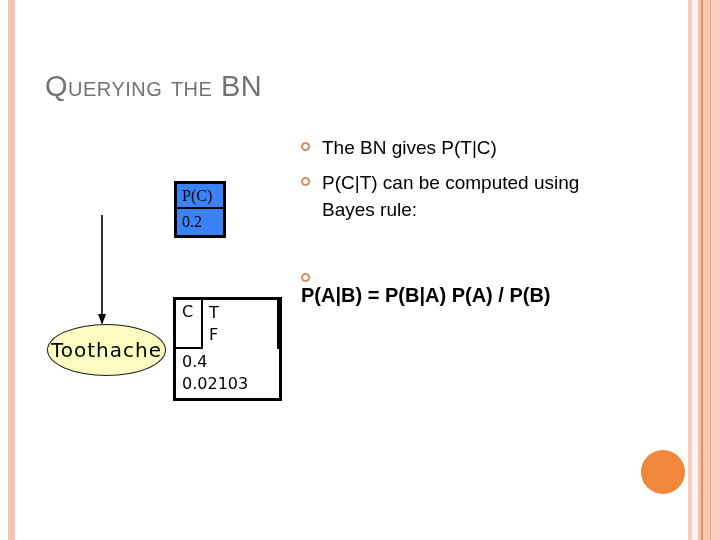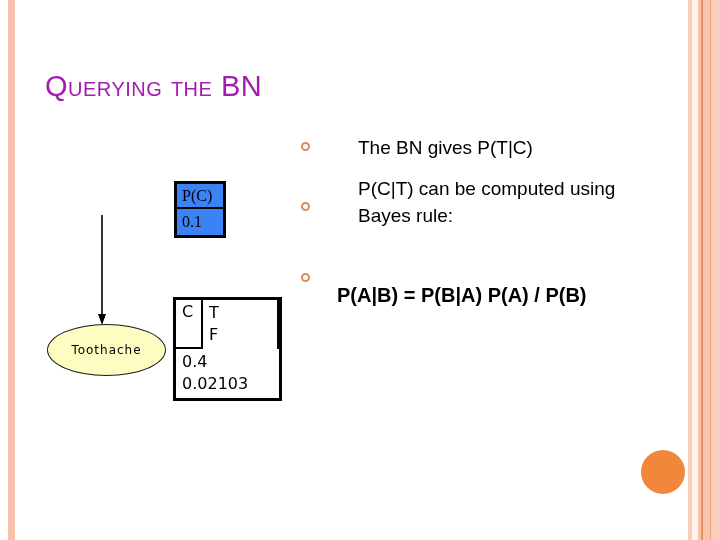--- a/index.html
+++ b/index.html
@@ -28,59 +28,58 @@
   .rs5{width:7px;background:#f8c5af;}
   .rs6{width:1px;background:#eba57f;}
   .rs7{width:9px;background:#facebb;}
 
   
   .title{
     position:absolute;left:45px;top:70px;margin:0;
     font-size:29px;font-weight:normal;
     font-variant:small-caps;
     letter-spacing:0.5px;
-    color:#a21caf;
+    color:#737373;
   }
 
   
   .bullet-row{
     position:absolute;left:301px;
     display:flex;align-items:flex-start;
     width:380px;
   }
   .bullet-row.b1{top:134px;}
-  .bullet-row.b2{top:175px;align-items:center;}
+  .bullet-row.b2{top:169px;}
   .bullet-row.b3{top:265px;flex-direction:column;}
   .ring{
     flex:0 0 auto;
     width:5px;height:5px;
     border:2.5px solid #de8a5a;
     border-radius:50%;
     background:#ffffff;
     margin:8px 12px 0 0;
   }
   .bullet-text{
     font-size:19px;line-height:27px;color:#000;
     white-space:pre-line;
-    margin-left:36px;
   }
   .b3 .bullet-text{font-weight:bold;font-size:20px;}
 
   
   .node{
     position:absolute;
     background:#fdfdc2;
     border:1.6px solid #1a1a1a;
     border-radius:50%;
     display:flex;align-items:center;justify-content:center;
     color:#000;
     font-family:"DejaVu Sans",sans-serif;
   }
   .node-cavity{left:41px;top:174px;width:119px;height:42px;font-size:19px;}
-  .node-toothache{left:47px;top:324px;width:117px;height:50px;font-size:12px;letter-spacing:1px;}
+  .node-toothache{left:47px;top:324px;width:117px;height:50px;font-size:20px;letter-spacing:1px;}
 
   .arrow{position:absolute;left:95px;top:215px;}
 
   
   .prior-table{
     position:absolute;left:174px;top:162px;width:46px;
     border:3px solid #000;background:#3b82f6;
     font-family:Liberation Serif, serif;font-size:16px;color:#000;margin-top:19px;
   }
   .pt-header{height:23px;border-bottom:2px solid #000;display:flex;align-items:center;padding-left:5px;}
@@ -143,21 +142,21 @@
     <line x1="7" y1="0" x2="7" y2="101" stroke="#000" stroke-width="1.6"></line>
     <polygon points="3,99 11,99 7,110" fill="#000"></polygon>
   </svg>
 
   <div class="node node-toothache">
     <span>Toothache</span>
   </div>
 
   <div class="prior-table">
     <div class="pt-header">P(C)</div>
-    <div class="pt-value">0.1</div>
+    <div class="pt-value">0.2</div>
   </div>
 
   <div class="cpt">
     <div class="cpt-cell cpt-h cpt-c1">C</div>
     <div class="cpt-cell cpt-c1">
       <span>T</span>
       <span>F</span>
     </div>
     <div class="cpt-cell">
       <span>0.4</span>

